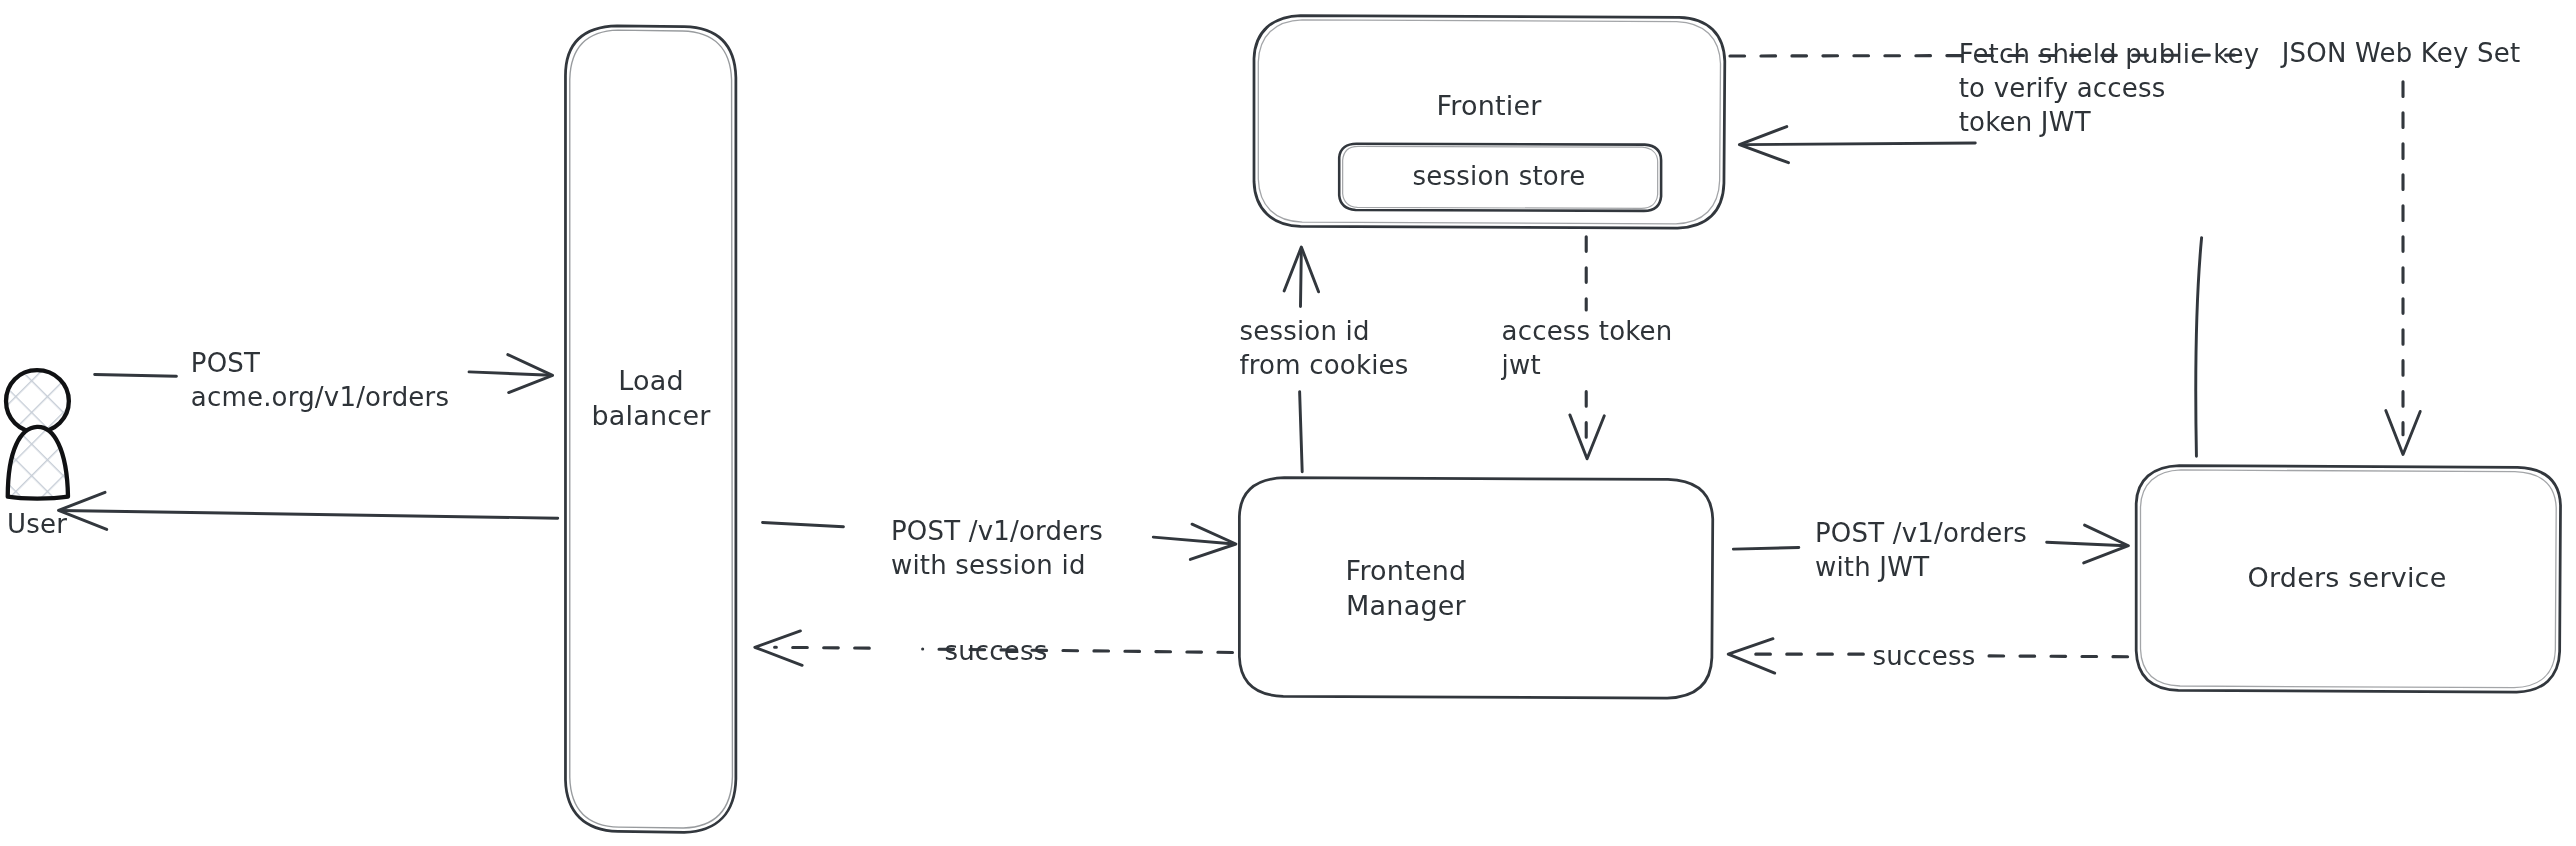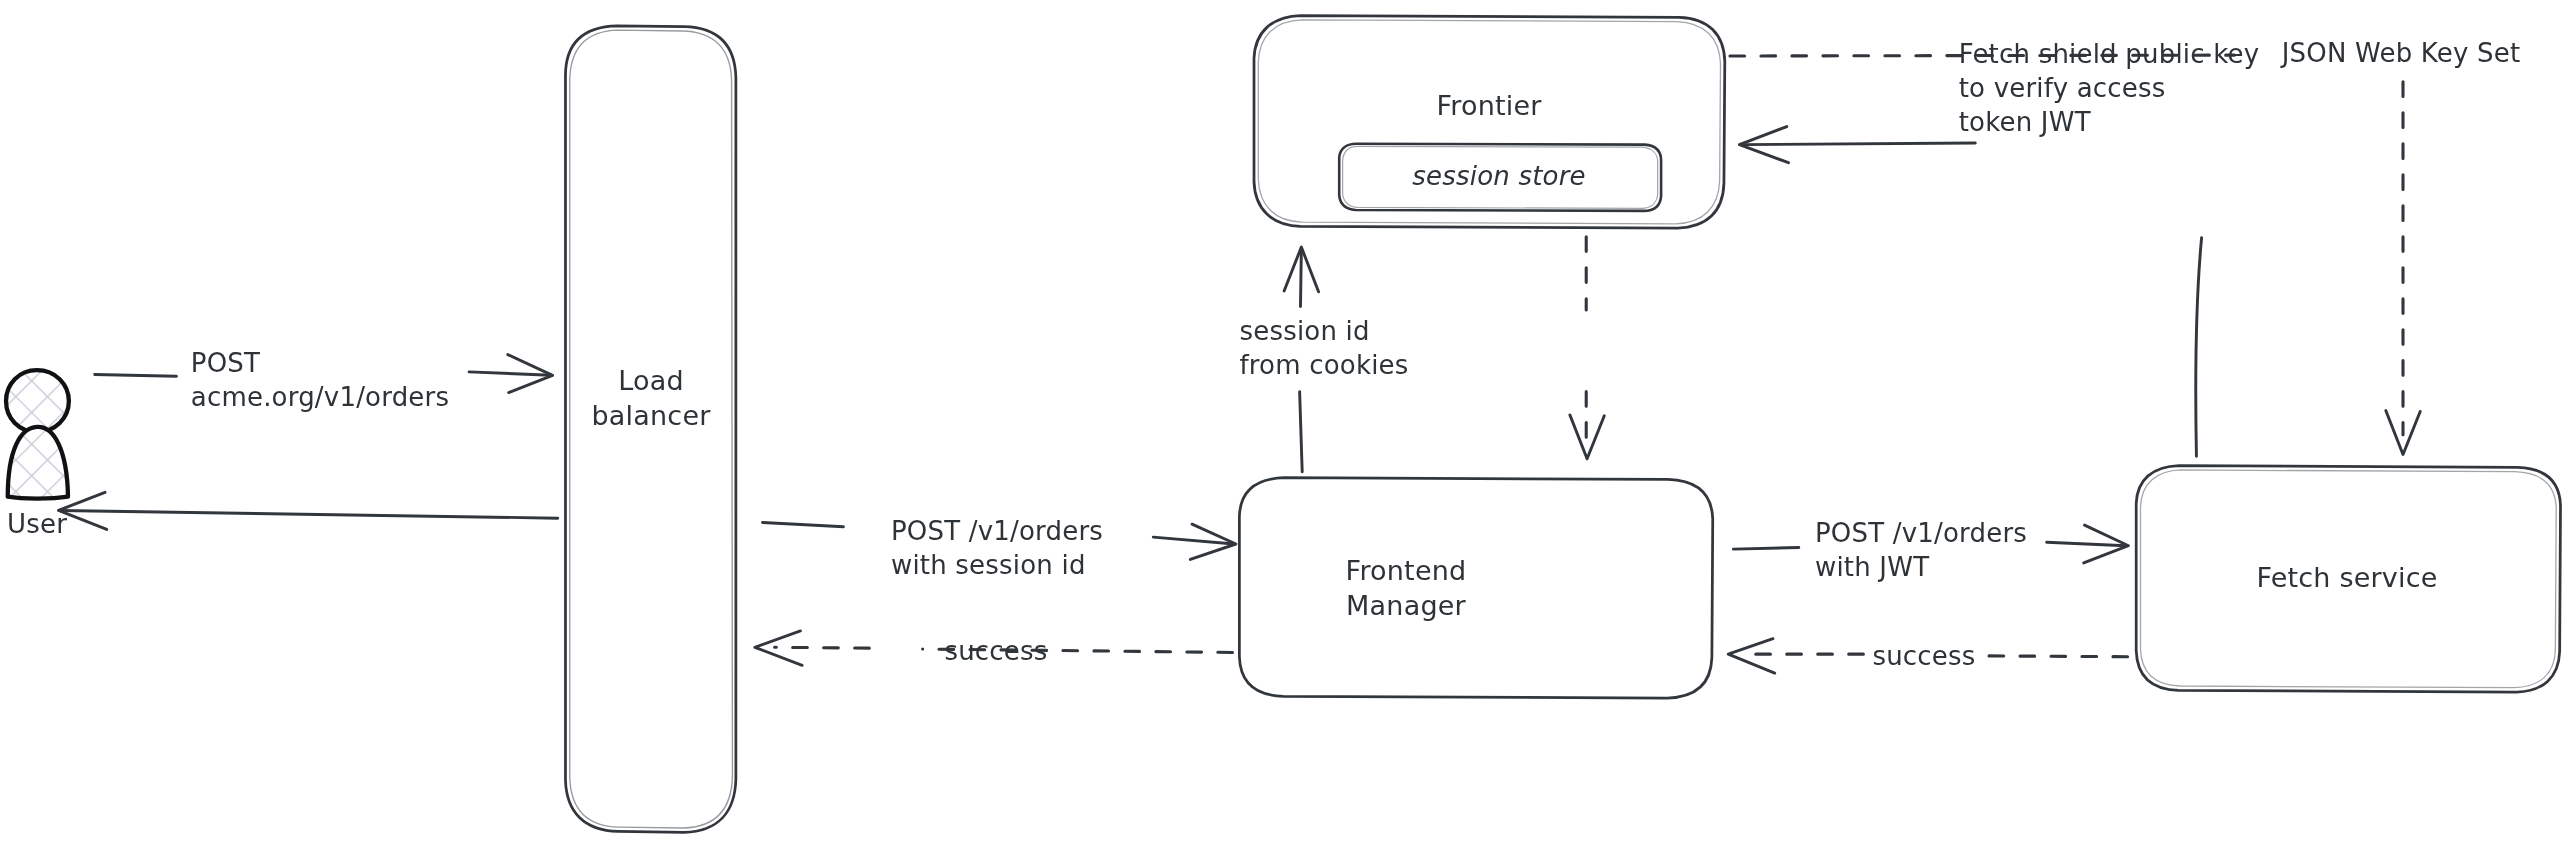--- a/index.html
+++ b/index.html
@@ -82,21 +82,20 @@
   }
   .node-label {
     font-size: 27px;
     text-align: center;
     transform: translate(-50%, -50%);
   }
   .node-label-sm {
     font-size: 26px;
     text-align: center;
     transform: translate(-50%, -50%);
-    font-style: italic;
   }
   .edge-label {
     font-size: 26px;
     text-align: left;
     transform: translate(-50%, -50%);
   }
   .actor-label {
     font-size: 26px;
     text-align: right;
     transform: translate(-50%, -50%);
@@ -218,30 +217,31 @@
   <div class="lbl actor-label" style="left:37px; top:525px;">User</div>
 
   <div class="lbl node-label" style="left:651px; top:398px;"><span>Load</span><br><span>balancer</span></div>
 
   <div class="lbl node-label" style="left:1489px; top:106px;">Frontier</div>
 
   <div class="lbl node-label-sm" style="left:1499px; top:177px;">session store</div>
 
   <div class="lbl node-label" style="left:1406px; top:588px;"><span>Frontend</span><br><span>Manager</span></div>
 
-  <div class="lbl node-label" style="left:2347px; top:578px;">Fetch service</div>
+  <div class="lbl node-label" style="left:2347px; top:578px;">Orders service</div>
 
   <div class="lbl edge-label" style="left:320px; top:381px;"><span>POST</span><br><span>acme.org/v1/orders</span></div>
 
   <div class="lbl edge-label" style="left:997px; top:549px;"><span>POST /v1/orders</span><br><span>with session id</span></div>
 
   <div class="lbl edge-label" style="left:996px; top:652px;">success</div>
 
   <div class="lbl edge-label" style="left:1324px; top:349px;"><span>session id</span><br><span>from cookies</span></div>
 
+  <div class="lbl edge-label" style="left:1587px; top:349px;"><span>access token</span><br><span>jwt</span></div>
 
   <div class="lbl edge-label" style="left:1921px; top:551px;"><span>POST /v1/orders</span><br><span>with JWT</span></div>
 
   <div class="lbl edge-label" style="left:1924px; top:657px;">success</div>
 
   <div class="lbl edge-label" style="left:2109px; top:89px;"><span>Fetch shield public key</span><br><span>to verify access</span><br><span>token JWT</span></div>
 
   <div class="lbl edge-label" style="left:2401px; top:54px;">JSON Web Key Set</div>
 
 </div>

